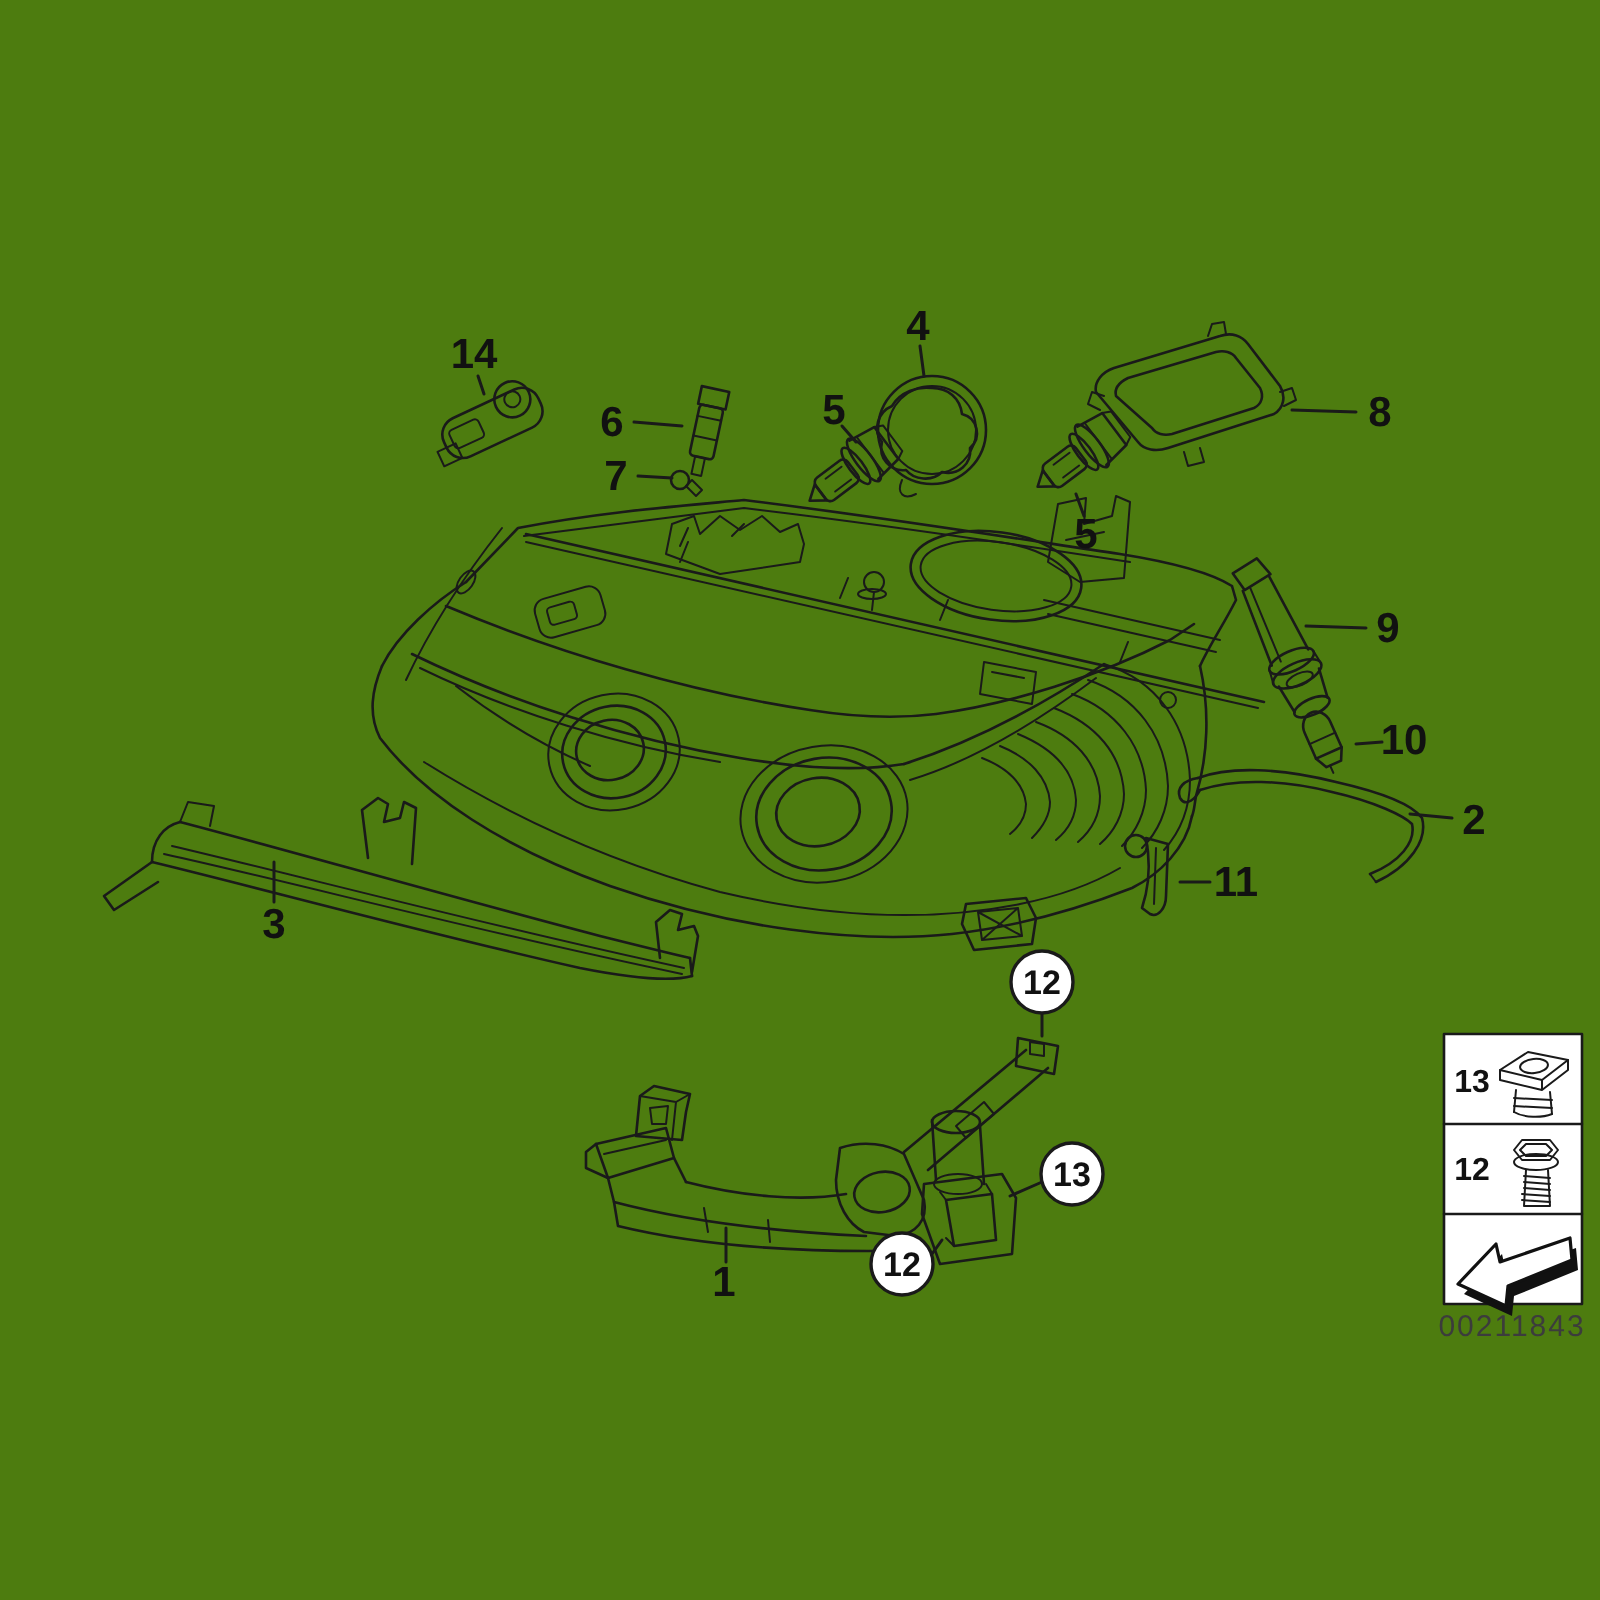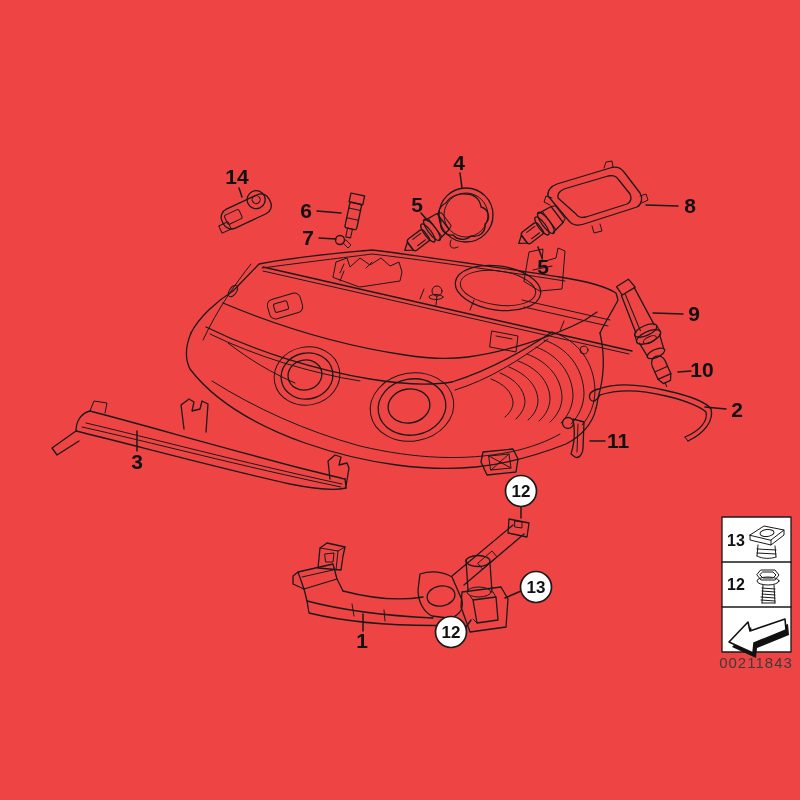--- a/index.html
+++ b/index.html
@@ -1,16 +1,16 @@
 <!DOCTYPE html>
 <html><head>
 <meta charset="utf-8">
 <style>
   html,body{margin:0;padding:0;background:#ffffff;}
-  .stage{width:800px;height:800px;position:relative;background:#ef4444;overflow:hidden;}
+  .stage{width:800px;height:800px;position:relative;background:#4d7c0f;overflow:hidden;}
   svg{display:block;}
   .ln{fill:none;stroke:#1a1a1a;stroke-width:1.3;stroke-linecap:round;stroke-linejoin:round;}
   .ln2{fill:none;stroke:#1a1a1a;stroke-width:1.0;stroke-linecap:round;stroke-linejoin:round;}
   .lead{fill:none;stroke:#1a1a1a;stroke-width:1.5;stroke-linecap:round;}
   .lbl{font-family:"Liberation Sans",sans-serif;font-weight:bold;font-size:21px;fill:#111111;text-anchor:middle;}
   .clbl{font-family:"Liberation Sans",sans-serif;font-weight:bold;font-size:17px;fill:#111111;text-anchor:middle;}
   .llbl{font-family:"Liberation Sans",sans-serif;font-weight:bold;font-size:16px;fill:#111111;text-anchor:middle;}
   .docnum{font-family:"Liberation Sans",sans-serif;font-size:15px;fill:#3c3c3c;text-anchor:middle;letter-spacing:1px;}
   .ccirc{fill:#ffffff;stroke:#1a1a1a;stroke-width:1.7;}
   .wfill{fill:#ffffff;stroke:#1a1a1a;stroke-width:1.3;stroke-linejoin:round;}

